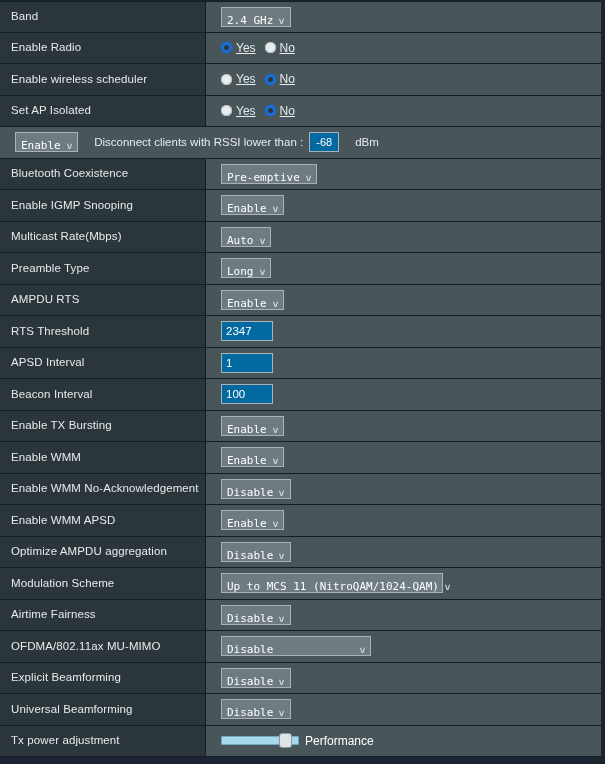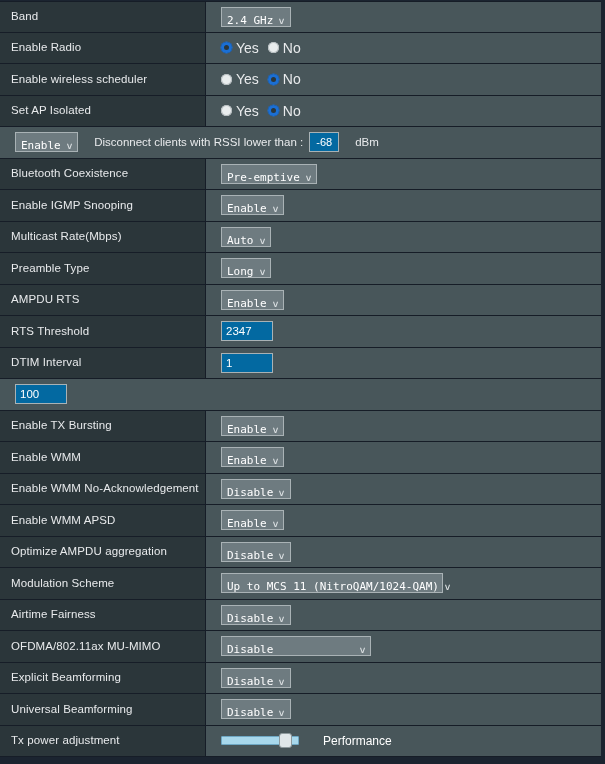--- a/index.html
+++ b/index.html
@@ -99,21 +99,21 @@
   .radio {
     width: 11px; height: 11px; border-radius: 50%;
     background: #e9edee;
     box-shadow: inset 0 0 0 1px #b6bdc0;
     display: block;
   }
   .radio.checked {
     background: #2b363a;
     box-shadow: inset 0 0 0 3px #1b6fd4, 0 0 0 0.5px #1b6fd4;
   }
-  .radio-label { color: #e8eaec; font-size: 14px; line-height: 1; }
+  .radio-label { color: #e8eaec; font-size: 12px; line-height: 1; text-decoration: underline; }
 
   
   .inline-text { color: #e8eaec; font-size: 11.5px; white-space: nowrap; line-height: 1; margin-left: 10px; }
 
   
   .slider-wrap { display: flex; align-items: center; gap: 6px; }
   .slider {
     position: relative;
     width: 78px;
     height: 16px;
@@ -131,21 +131,21 @@
   }
   .slider .handle {
     position: absolute;
     left: 62px;
     width: 13px;
     height: 15px;
     background: #dfe6e9;
     border: 1px solid #8c989c;
     border-radius: 3px;
   }
-  .slider-label { color: #ffffff; font-size: 12px; line-height: 1; margin-left: 18px; }
+  .slider-label { color: #ffffff; font-size: 12px; line-height: 1; }
 </style>
 </head>
 <body>
 
 <div id="settings-table">
     <div class="row">
       <div class="label-cell">Band</div>
       <div class="value-cell">
         <div class="sel">
           <span class="txt">2.4 GHz</span>
@@ -254,26 +254,27 @@
         </div>
       </div>
     </div>
     <div class="row">
       <div class="label-cell">RTS Threshold</div>
       <div class="value-cell">
         <input type="text" class="tinput" value="2347" style="">
       </div>
     </div>
     <div class="row">
-      <div class="label-cell">DTIM Interval</div>
+      <div class="label-cell">APSD Interval</div>
       <div class="value-cell">
         <input type="text" class="tinput" value="1" style="">
       </div>
     </div>
     <div class="row">
+      <div class="label-cell">Beacon Interval</div>
       <div class="value-cell">
         <input type="text" class="tinput" value="100" style="">
       </div>
     </div>
     <div class="row">
       <div class="label-cell">Enable TX Bursting</div>
       <div class="value-cell">
         <div class="sel">
           <span class="txt">Enable</span>
           <span class="arrow">∨</span>

